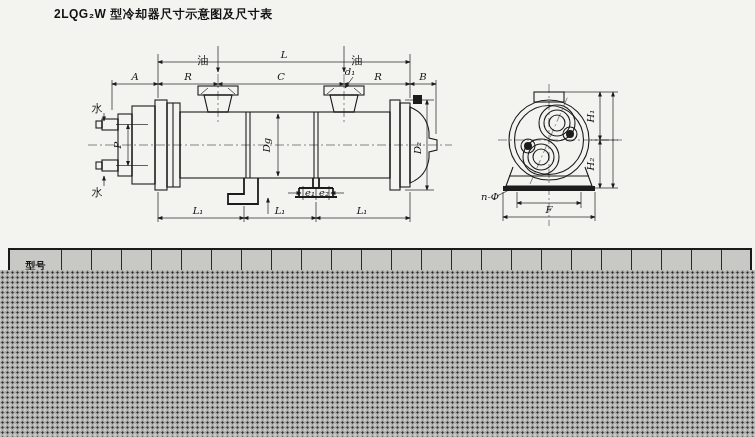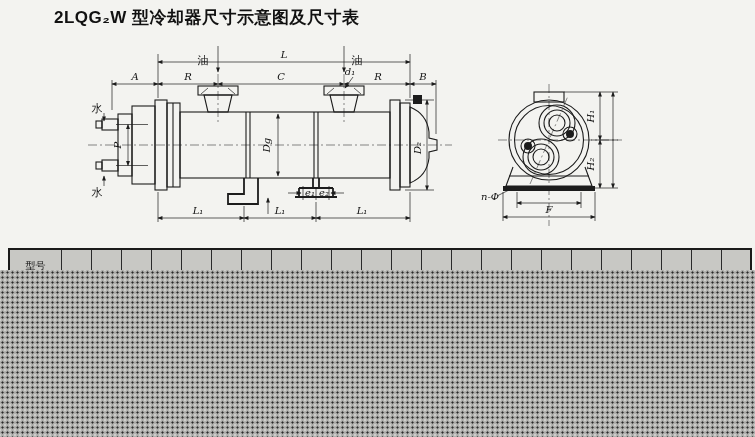--- a/index.html
+++ b/index.html
@@ -1,30 +1,30 @@
 <!DOCTYPE html>
 <html><head>
 <meta charset="utf-8">
 <style>
   html,body{margin:0;padding:0;}
   .page{position:relative;width:755px;height:437px;background:#f3f3f0;overflow:hidden;
         font-family:"Liberation Sans",sans-serif;}
-  .title{position:absolute;left:54px;top:6px;font-size:17px;font-weight:700;
+  .title{position:absolute;left:54px;top:6px;font-size:12px;font-weight:700;
          letter-spacing:.5px;color:#111;white-space:nowrap;}
   svg{position:absolute;left:0;top:35px;width:755px;height:212px;}
   .ln{stroke:#1c1c1c;stroke-width:1.1;fill:none;}
   .th2{stroke:#1c1c1c;stroke-width:1.8;fill:none;}
   .dim{stroke:#1c1c1c;stroke-width:.7;fill:none;}
   .cl{stroke:#3a3a3a;stroke-width:.6;fill:none;stroke-dasharray:9 3 2 3;}
   .fillb{fill:#1c1c1c;stroke:none;}
   .dt{font:italic 10px "DejaVu Serif",serif;fill:#111;}
   .ck{font:11px "Liberation Sans",sans-serif;fill:#111;}
   .dim-table{position:absolute;left:8px;top:248px;width:744px;height:34px;
              border:2px solid #1a1a1a;border-bottom:none;background:#c8c8c4;
-             display:flex;overflow:hidden;box-sizing:border-box;}
+             display:flex;overflow:hidden;box-sizing:border-box;font-weight:bold;}
   .th{flex:0 0 auto;box-sizing:border-box;border-right:1px solid #2a2a2a;
       display:flex;flex-direction:column;align-items:center;padding-top:3px;
       font-size:10px;line-height:1.15;color:#111;white-space:nowrap;}
   .c0{width:52px;justify-content:center;padding-top:0;}
   .c1{width:46px;}
   .cn{width:30px;}
   .halftone{position:absolute;left:0;top:270px;width:755px;height:167px;z-index:5;
     background-color:#a9a9a7;
     background-image:
       radial-gradient(circle,#2b2b2b 0.9px,transparent 1.15px),

